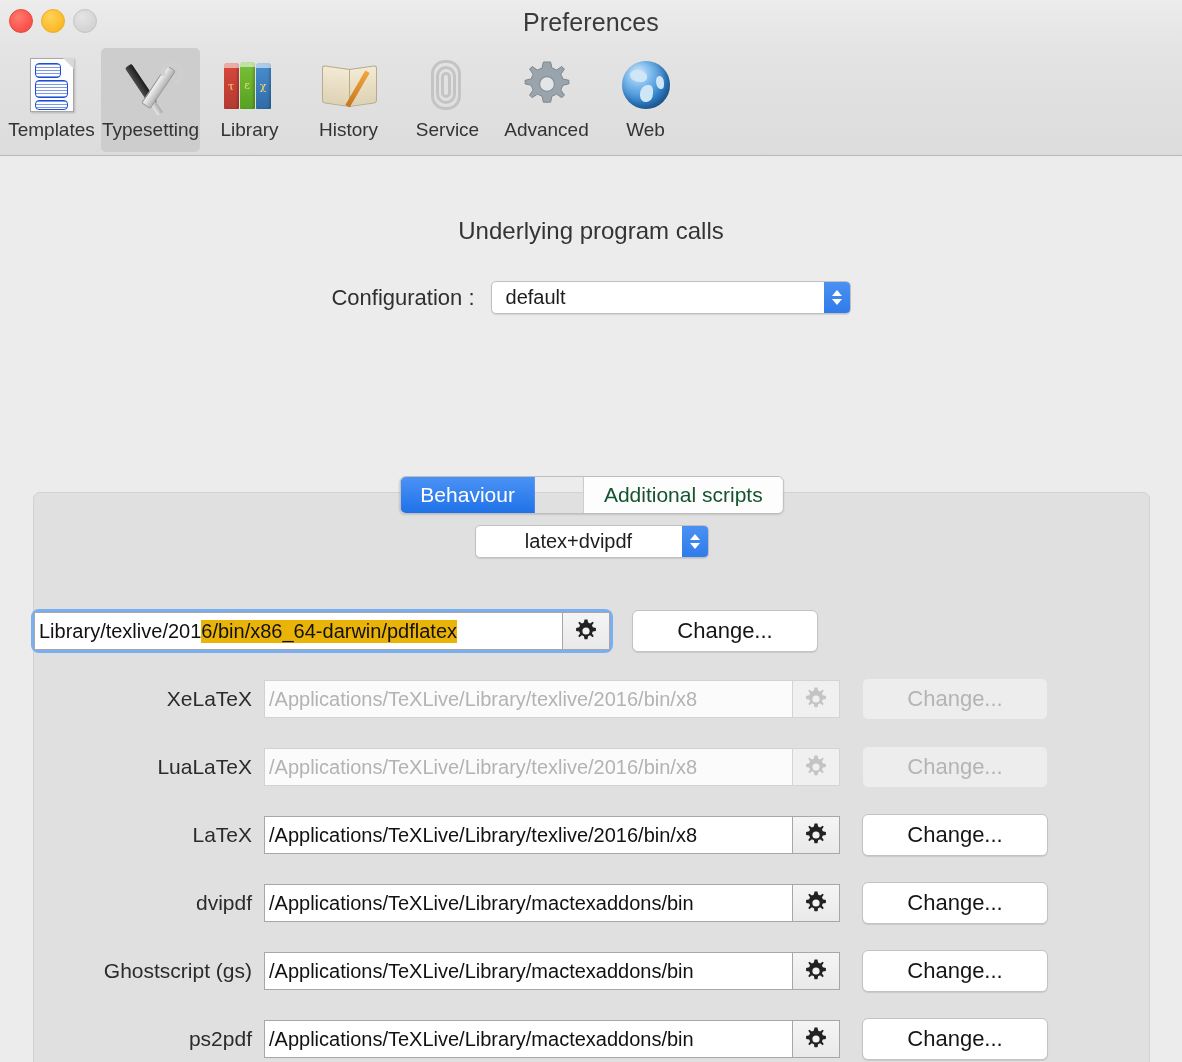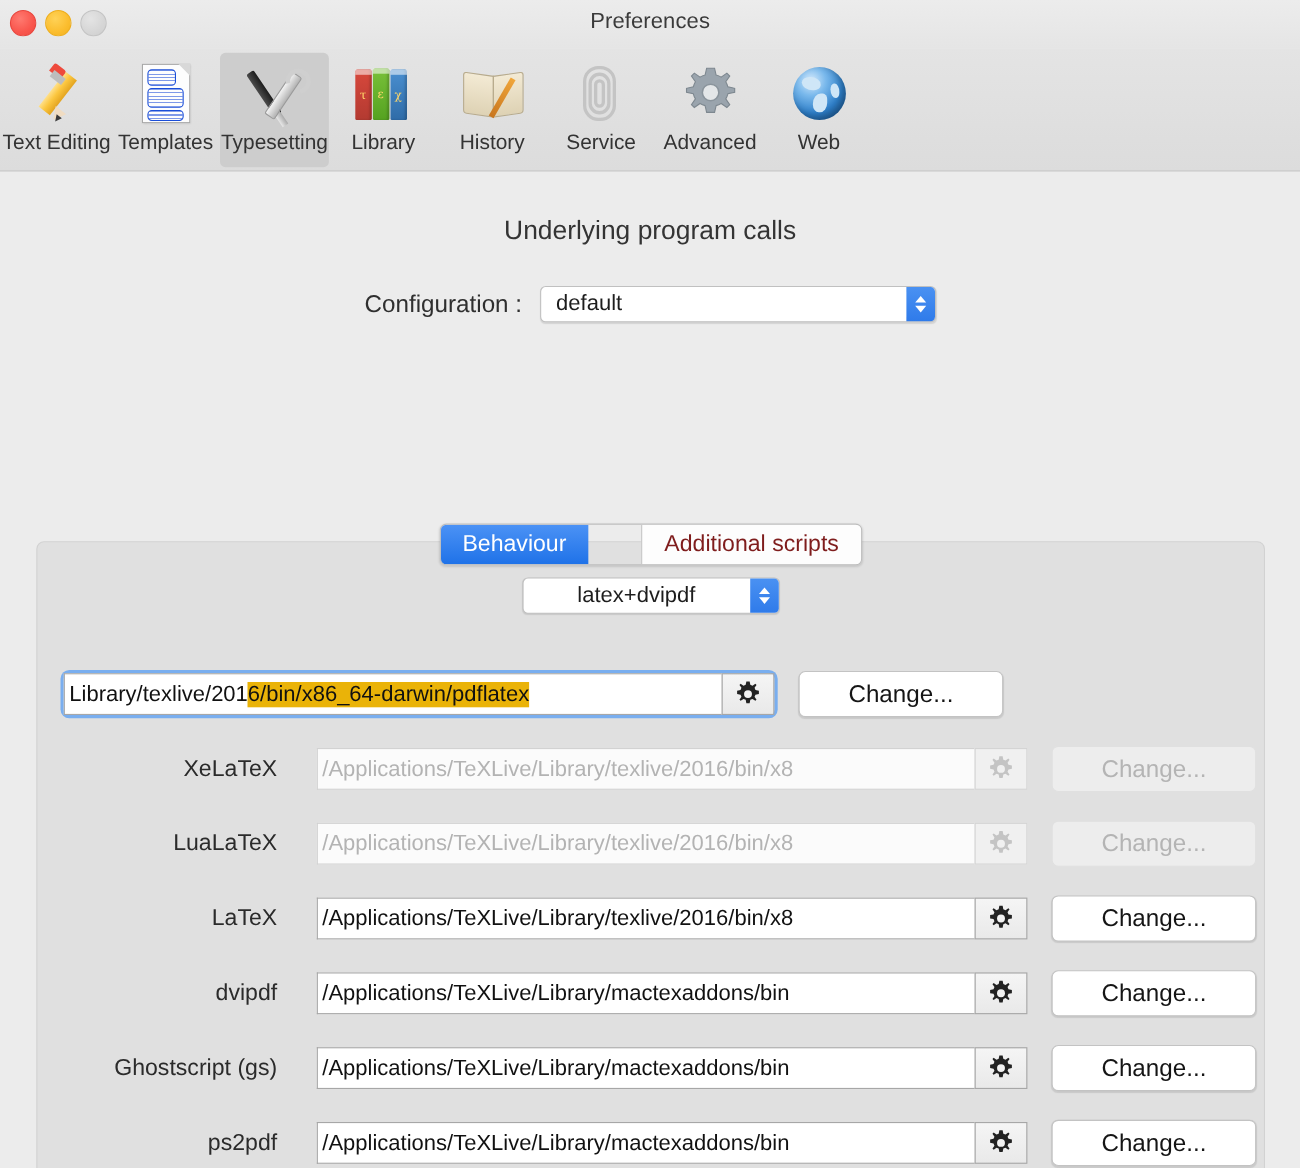--- a/index.html
+++ b/index.html
@@ -55,21 +55,21 @@
   }
   .tl-zoom-disabled {
     background: radial-gradient(circle at 38% 32%, #e4e4e4 0%, #d6d6d6 60%, #cdcdcd 100%);
     border: 1px solid #c3c3c3;
   }
   #window-title {
     position: absolute;
     left: 0; right: 0;
     top: 8px;
     text-align: center;
-    font-size: 20px;
+    font-size: 25px;
     color: #3a3a3a;
     letter-spacing: 0.1px;
   }
 
   
   #toolbar {
     position: relative;
     flex: 0 0 auto;
     height: 112px;
     background: linear-gradient(to bottom, #e4e4e4 0%, #dcdcdc 100%);
@@ -323,21 +323,21 @@
   #content {
     position: relative;
     flex: 1 1 auto;
     background: #ececec;
   }
 
   #section-title {
     text-align: center;
     font-size: 24px;
     color: #343434;
-    margin-top: 40px;
+    margin-top: 61px;
   }
 
   
   #config-row {
     margin-top: 36px;
     display: flex;
     align-items: center;
     justify-content: center;
   }
   #config-label {
@@ -413,21 +413,21 @@
     box-shadow: 0 1px 2px rgba(0,0,0,.12);
     height: 36px;
     gap: 48px;
   }
   .tab {
     font-size: 21px;
     padding: 0 20px;
     display: flex;
     align-items: center;
     background: #fdfdfd;
-    color: #7f1d1d;
+    color: #14532d;
     cursor: default;
     white-space: nowrap;
   }
   .tab.active {
     background: linear-gradient(to bottom, #4b92f5 0%, #1f72e8 100%);
     color: #ffffff;
   }
   .tab + .tab { border-left: 1px solid #c4c4c4; }
 
   
@@ -463,23 +463,22 @@
     padding-right: 12px;
     font-size: 21px;
     color: #2b2b2b;
     box-sizing: border-box;
     white-space: nowrap;
   }
   .field-wrap {
     position: relative;
     display: flex;
     align-items: stretch;
-    width: 646px;
+    width: 576px;
     height: 38px;
-    margin-left: 24px;
   }
   .field-wrap.focused {
     box-shadow: 0 0 0 3px #79aeef;
     border-radius: 5px;
   }
   .tfield {
     flex: 1 1 auto;
     background: #ffffff;
     border: 1px solid #a7a7a7;
     border-right: none;
@@ -549,32 +548,20 @@
       <div class="tl tl-close"></div>
       <div class="tl tl-min"></div>
       <div class="tl tl-zoom-disabled"></div>
     </div>
     <div id="window-title">Preferences</div>
   </div>
 
   <div id="toolbar">
 
 
-    <div class="tb-item">
-      <div class="tb-icon">
-        <div class="ic-pencil">
-          <div class="body"></div>
-            <div class="eraser"></div>
-            <div class="ferrule"></div>
-          <div class="tip"></div>
-            <div class="lead"></div>
-        </div>
-      </div>
-      <div class="tb-label">Text Editing</div>
-    </div>
 
     <div class="tb-item">
       <div class="tb-icon">
         <div class="ic-doc">
           <div class="fold"></div>
           <div class="blk b1"></div>
             <div class="blk b2"></div>
             <div class="blk b3"></div>
         </div>
       </div>

